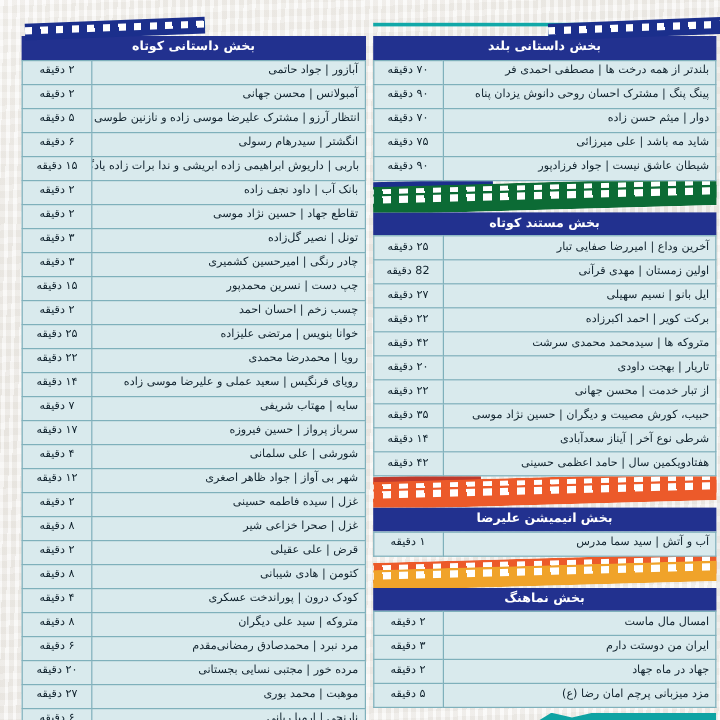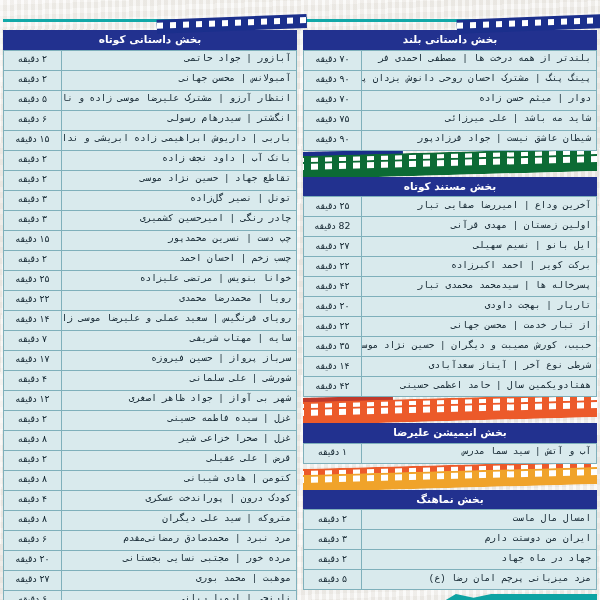--- a/index.html
+++ b/index.html
@@ -26,21 +26,21 @@
     gap:6px;
     padding:0;
     box-sizing:border-box;
   }
   .column{
     width:297px;
     position:relative;
     display:flex;
     flex-direction:column;
   }
-  .col-left{margin-left:3px;}
+  .col-left{margin-left:18px;align-items:center;}
   .col-right{margin-right:3px;}
 
   
   .top-deco{
     height:30px;position:relative;flex:none;
   }
   .top-deco .rule{
     position:absolute;left:0;right:0;bottom:8px;height:3px;background:#12a8a8;
   }
   .top-deco .tilt{
@@ -121,21 +121,20 @@
     padding:3px 5px 4px;
     line-height:1.15;
     background:#d9eaed;
     height:12px;
     white-space:nowrap;
     overflow:hidden;
   }
   td.title{
     text-align:right;
     direction:rtl;
-    font-family:Liberation Mono, monospace;
   }
   td.dur{
     width:47px;
     text-align:center;
     font-size:9px;
     background:#d9eaed;
   }
   .spacer{flex:1 1 auto;}
 </style>
 </head>
@@ -204,21 +203,21 @@
               </tr>
               <tr>
                 <td class="title">ایل بانو | نسیم سهیلی</td>
                 <td class="dur">۲۷ دقیقه</td>
               </tr>
               <tr>
                 <td class="title">برکت کویر | احمد اکبرزاده</td>
                 <td class="dur">۲۲ دقیقه</td>
               </tr>
               <tr>
-                <td class="title">پسرخاله ها | سیدمحمد محمدی تبار</td>
+                <td class="title">متروکه ها | سیدمحمد محمدی سرشت</td>
                 <td class="dur">۴۲ دقیقه</td>
               </tr>
               <tr>
                 <td class="title">تاریار | بهجت داودی</td>
                 <td class="dur">۲۰ دقیقه</td>
               </tr>
               <tr>
                 <td class="title">از تبار خدمت | محسن جهانی</td>
                 <td class="dur">۲۲ دقیقه</td>
               </tr>

